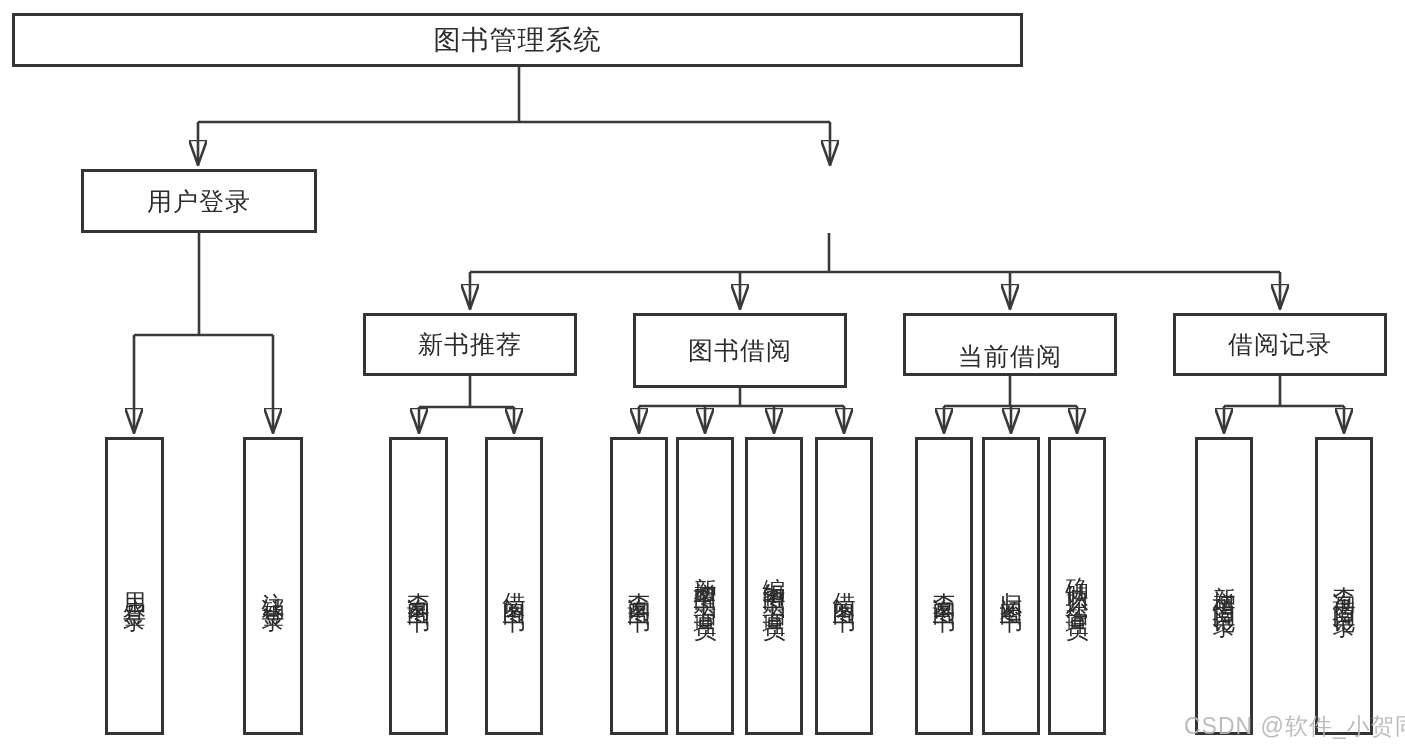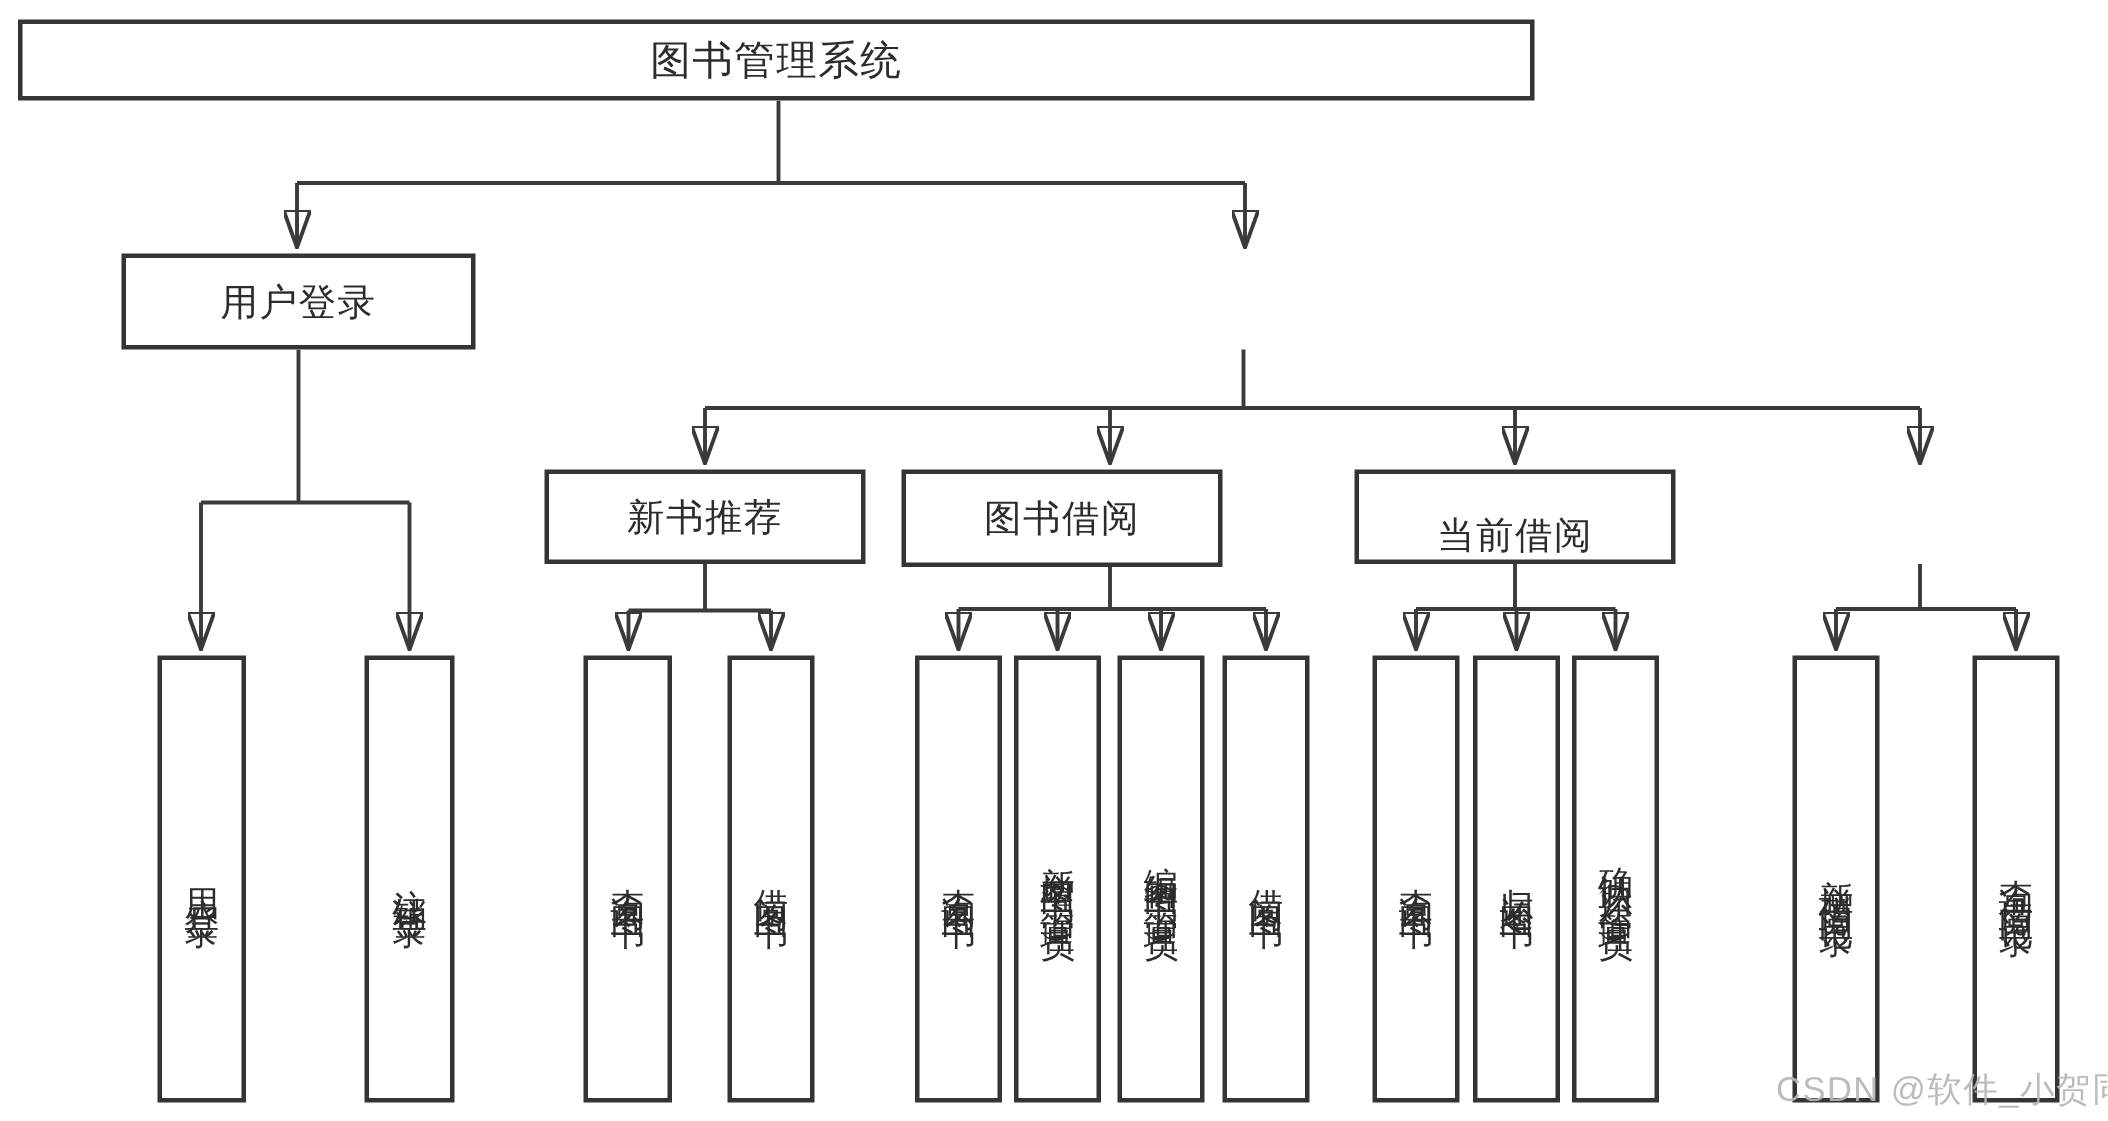--- a/index.html
+++ b/index.html
@@ -127,25 +127,28 @@
     <span class="lbl">图书管理系统</span>
   </div>
 
   <div class="node" style="left:81px; top:169px; width:236px; height:64px;">
     <span class="lbl">用户登录</span>
   </div>
 
   <div class="node" style="left:363px; top:313px; width:214px; height:63px;">
     <span class="lbl">新书推荐</span>
   </div>
-  <div class="node" style="left:601px; top:313px; width:214px; height:65px;">
+  <div class="node" style="left:633px; top:313px; width:214px; height:75px;">
     <span class="lbl">图书借阅</span>
   </div>
   <div class="node" style="left:903px; top:313px; width:214px; height:63px;align-items:flex-end;">
     <span class="lbl">当前借阅</span>
+  </div>
+  <div class="node" style="left:1173px; top:313px; width:214px; height:63px;">
+    <span class="lbl">借阅记录</span>
   </div>
 
   <div class="node" style="left:105px; top:437px; width:59px; height:298px;">
     <span class="vlbl">用户登录</span>
   </div>
   <div class="node" style="left:243px; top:437px; width:60px; height:298px;">
     <span class="vlbl">注销登录</span>
   </div>
 
   <div class="node" style="left:389px; top:437px; width:59px; height:298px;">

